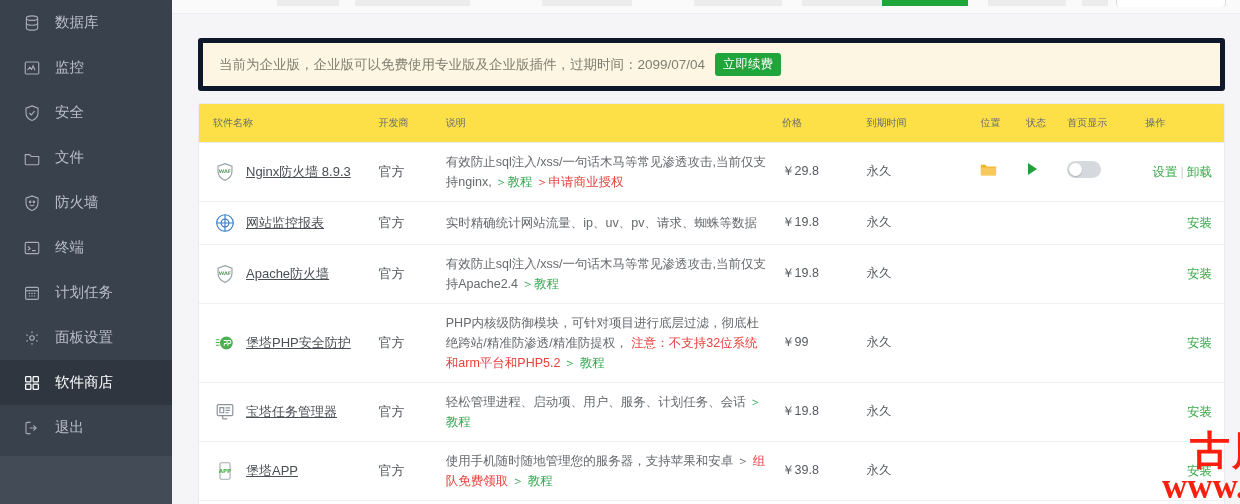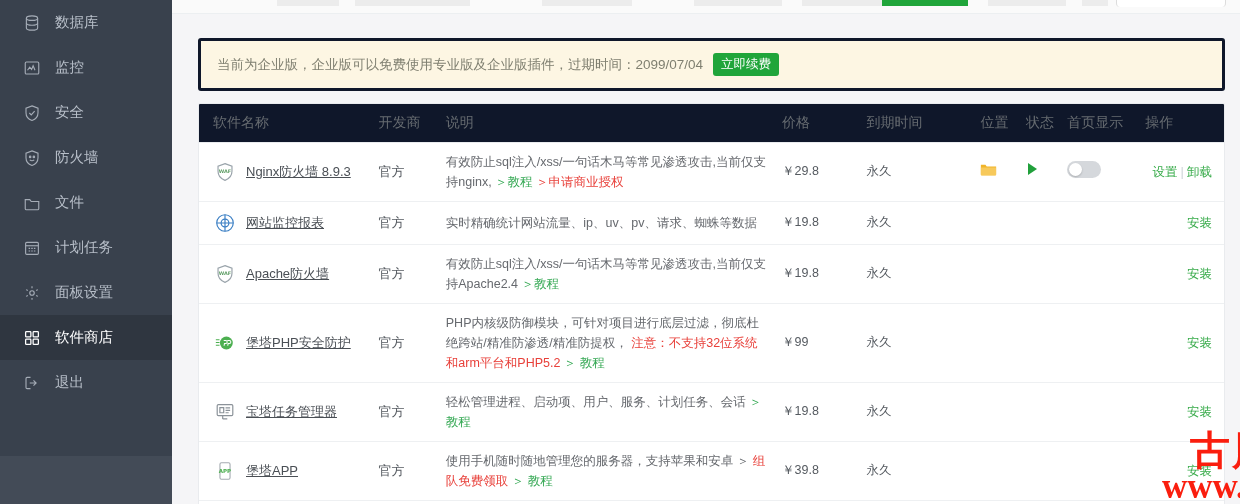--- a/index.html
+++ b/index.html
@@ -80,21 +80,21 @@
   #content {
     position: absolute;
     top: 14px; left: 0; right: 0; bottom: 0;
     padding: 0;
   }
 
   
   #notice {
     margin: 24px 15px 0 26px;
     background: #fdf6e3;
-    border: 3px solid #0f172a;
+    border: 5px solid #0f172a;
     border-radius: 3px;
     height: 53px;
     display: flex;
     align-items: center;
     padding: 0 16px;
     color: #8a8a7a;
     font-size: 13.5px;
     white-space: nowrap;
   }
   #notice .notice-text { color: #7f7f70; }
@@ -129,24 +129,24 @@
     border-radius: 2px;
     overflow: hidden;
   }
   table.ptable {
     width: 100%;
     border-collapse: collapse;
     table-layout: fixed;
     font-size: 13px;
   }
   table.ptable thead th {
-    background: #0f172a;
+    background: #fde047;
     color: #666b70;
     font-weight: normal;
-    font-size: 14px;
+    font-size: 10px;
     text-align: left;
     height: 38px;
     padding: 0 6px;
     border-bottom: 1px solid #e9ebee;
     white-space: nowrap;
   }
   table.ptable tbody td {
     border-bottom: 1px solid #eef0f2;
     padding: 9px 6px;
     color: #555a60;
@@ -258,38 +258,47 @@
           <path d="M12 2.5l8 3v6c0 5-3.4 8.8-8 10.5C7.4 20.3 4 16.5 4 11.5v-6l8-3z"></path>
           <path d="M8.5 12l2.5 2.5 4.5-5"></path>
         </svg>
       </span>
       <span>安全</span>
     </div>
 
     <div class="nav-item">
       <span class="nav-ico">
         <svg width="18" height="18" viewBox="0 0 24 24" fill="none" stroke="#b8bfc9" stroke-width="1.5">
+          <path d="M3 7.5h6l2 2.5h10v9.5a1.5 1.5 0 01-1.5 1.5h-15A1.5 1.5 0 013 19.5z"></path>
+        </svg>
+      </span>
+      <span>文件</span>
+    </div>
+
+    <div class="nav-item">
+      <span class="nav-ico">
+        <svg width="18" height="18" viewBox="0 0 24 24" fill="none" stroke="#b8bfc9" stroke-width="1.5">
           <path d="M12 2.5l8 3v6c0 5-3.4 8.8-8 10.5C7.4 20.3 4 16.5 4 11.5v-6l8-3z"></path>
           <circle cx="9.5" cy="10.5" r="1"></circle>
             <circle cx="14.5" cy="10.5" r="1"></circle>
           <path d="M9 14.5c1.8 1.4 4.2 1.4 6 0"></path>
         </svg>
       </span>
       <span>防火墙</span>
     </div>
 
     <div class="nav-item">
       <span class="nav-ico">
         <svg width="18" height="18" viewBox="0 0 24 24" fill="none" stroke="#b8bfc9" stroke-width="1.5">
-          <path d="M3 7.5h6l2 2.5h10v9.5a1.5 1.5 0 01-1.5 1.5h-15A1.5 1.5 0 013 19.5z"></path>
-        </svg>
-      </span>
-      <span>文件</span>
-    </div>
-
+          <rect x="3" y="4.5" width="18" height="15" rx="1.5"></rect>
+            <path d="M6.5 10l3 2.5-3 2.5M12 15.5h5"></path>
+        </svg>
+      </span>
+      <span>终端</span>
+    </div>
 
     <div class="nav-item">
       <span class="nav-ico">
         <svg width="18" height="18" viewBox="0 0 24 24" fill="none" stroke="#b8bfc9" stroke-width="1.5">
           <rect x="3.5" y="4.5" width="17" height="16" rx="1.5"></rect>
             <path d="M3.5 9h17"></path>
           <path d="M7.5 12.5h2M11 12.5h2M14.5 12.5h2M7.5 16h2M11 16h2M14.5 16h2"></path>
         </svg>
       </span>
       <span>计划任务</span>

